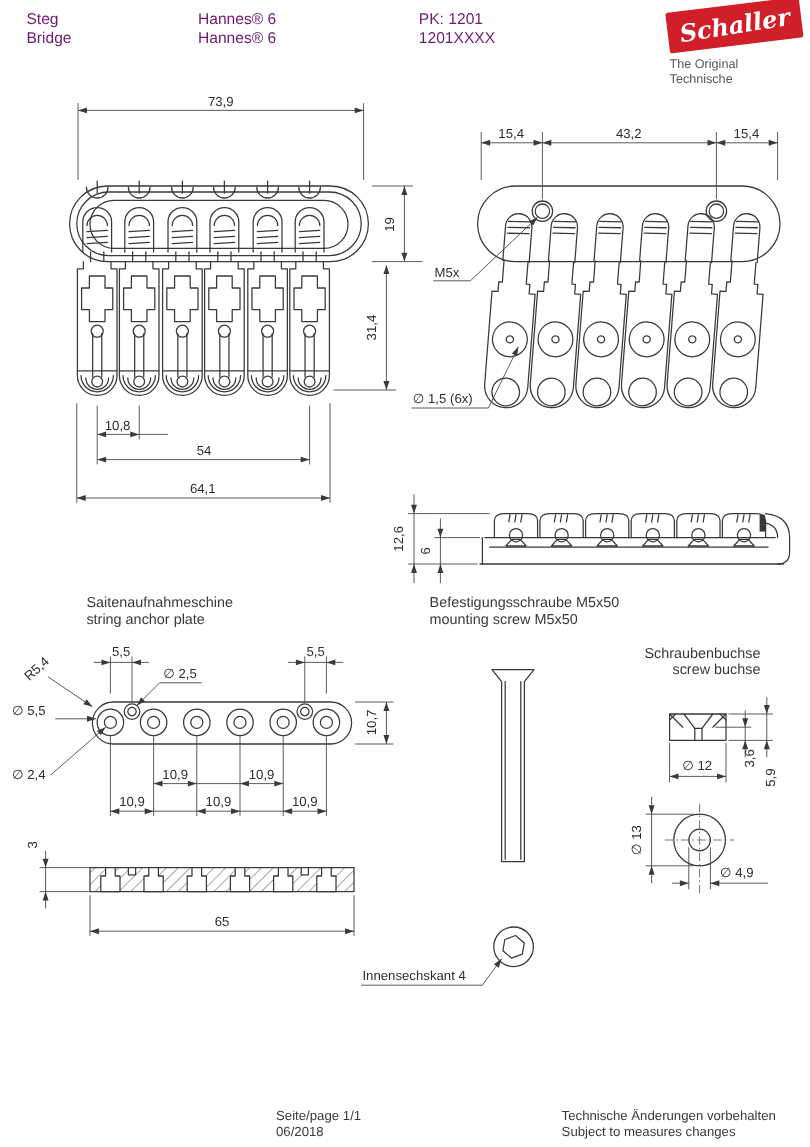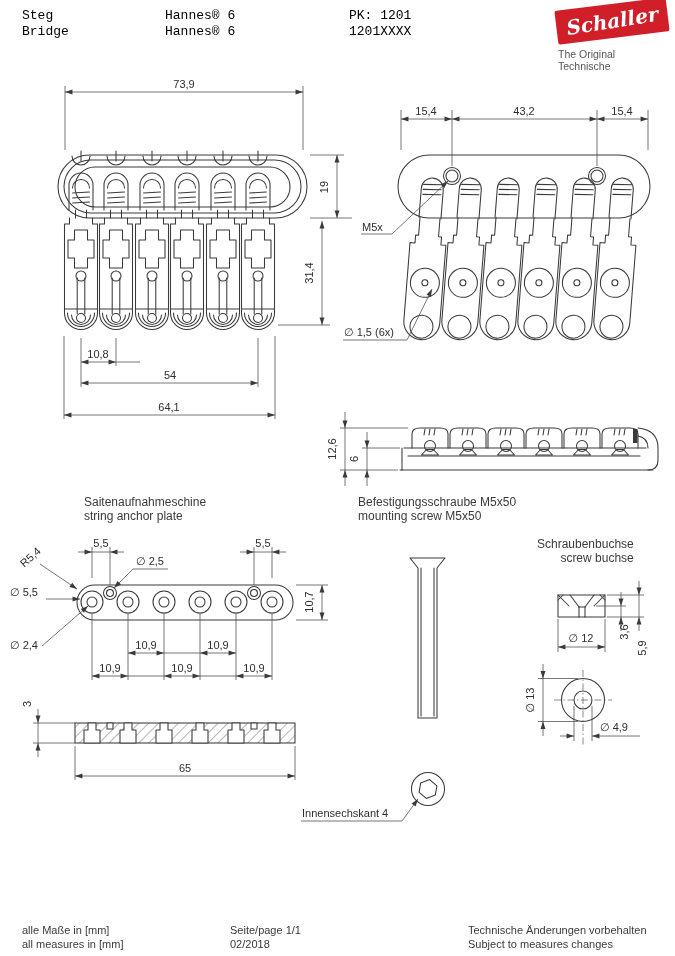--- a/index.html
+++ b/index.html
@@ -1,19 +1,19 @@
 <!DOCTYPE html>
 <html><head>
 <meta charset="utf-8">
 <style>
   html,body{margin:0;padding:0;background:#fff;}
   #page{position:relative;width:675px;height:956px;background:#fff;overflow:hidden;
         font-family:"Liberation Sans",sans-serif;color:#2e2e2e;}
   .abs{position:absolute;}
-  .hdr{font-size:13px;line-height:16px;color:#000000;font-family:Liberation Mono, monospace;}
+  .hdr{font-size:13px;line-height:16px;color:#701a75;}
   .lbl{font-size:12px;line-height:14px;color:#3a3a3a;}
   .ftr{font-size:11px;line-height:13.5px;color:#3a3a3a;}
   #logo-box{position:absolute;left:556px;top:4px;width:112px;height:34px;background:#d01f28;
             transform:rotate(-7deg);border-radius:2px;display:flex;align-items:center;justify-content:center;}
   #logo-text{font-family:"DejaVu Serif",serif;font-style:italic;font-weight:bold;
              font-size:20px;color:#fff;transform:rotate(-2deg);}
   #logo-tagline{position:absolute;left:558px;top:48px;width:112px;font-size:10.5px;color:#55565a;}
   svg{position:absolute;left:0;top:0;}
   svg text{font-family:"Liberation Sans",sans-serif;font-size:11px;fill:#2e2e2e;stroke:none;}
   .art{stroke:#3a3a3a;stroke-width:1.05;fill:none;stroke-linejoin:round;stroke-linecap:round;}
@@ -356,39 +356,35 @@
         <line x1="640" y1="736" x2="592" y2="736" marker-end="url(#arw)"></line>
       </g>
       <text x="581" y="642" text-anchor="middle">∅ 12</text>
       <text x="628" y="632" text-anchor="middle" transform="rotate(-90 628 632)">3,6</text>
       <text x="646" y="648" text-anchor="middle" transform="rotate(-90 646 648)">5,9</text>
       <text x="534" y="700" text-anchor="middle" transform="rotate(-90 534 700)">∅ 13</text>
       <text x="600" y="731">∅ 4,9</text>
     </g>
   </svg>
 
-  <div class="abs lbl" style="left:84px;top:495px;">
+  <div class="abs lbl" style="left:72px;top:495px;">
     <div>Saitenaufnahmeschine</div>
     <div>string anchor plate</div>
   </div>
   <div class="abs lbl" style="left:358px;top:495px;">
     <div>Befestigungsschraube M5x50</div>
     <div>mounting screw M5x50</div>
   </div>
   <div class="abs lbl" style="left:537px;top:537px;text-align:right;">
     <div>Schraubenbuchse</div>
     <div>screw buchse</div>
   </div>
 
-  <div class="abs ftr" style="left:22px;top:924px;">
-    <div>alle Maße in [mm]</div>
-    <div>all measures in [mm]</div>
-  </div>
   <div class="abs ftr" style="left:230px;top:924px;width:160px;">
     <div>Seite/page 1/1</div>
-    <div>02/2018</div>
+    <div>06/2018</div>
   </div>
   <div class="abs ftr" style="left:450px;top:924px;margin-left:18px;">
     <div>Technische Änderungen vorbehalten</div>
     <div>Subject to measures changes</div>
   </div>
 
 </div>
 
 </body></html>

